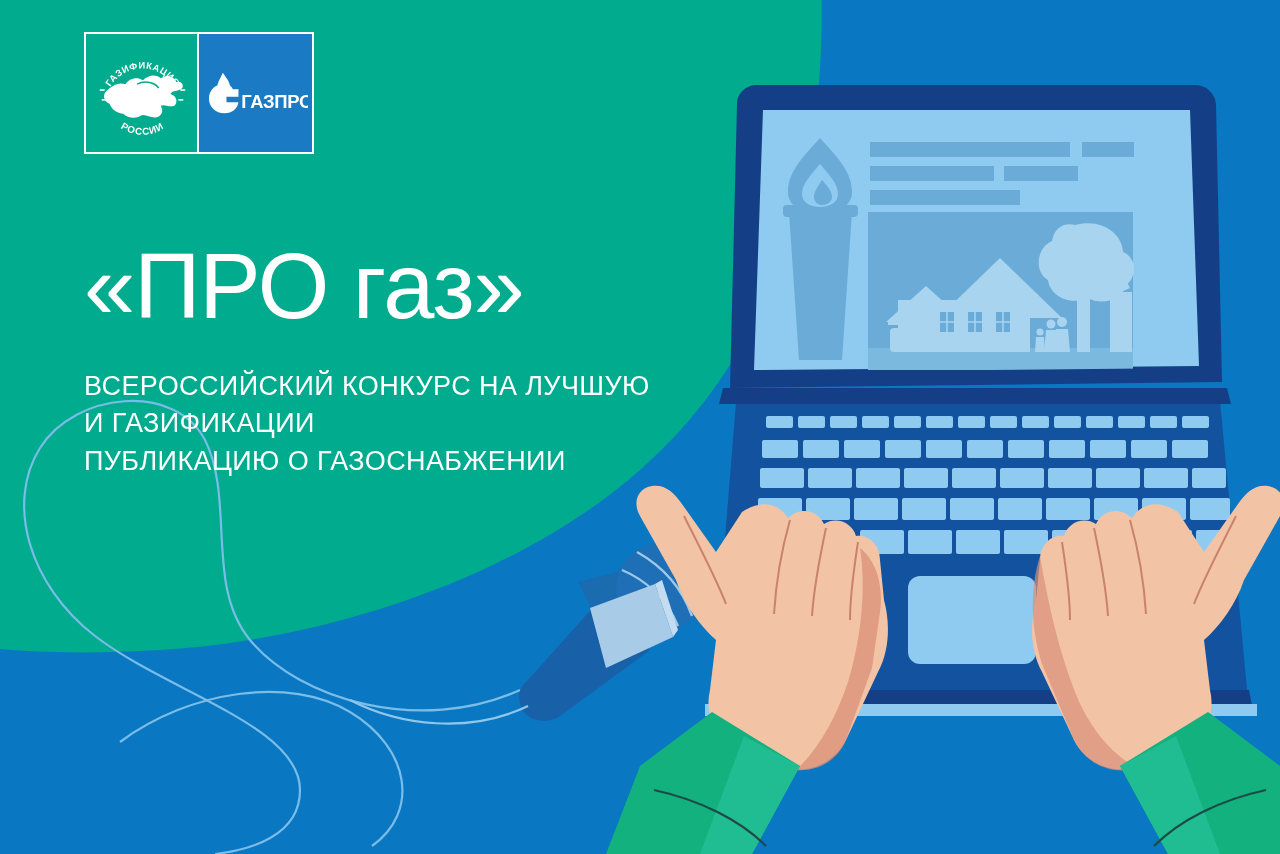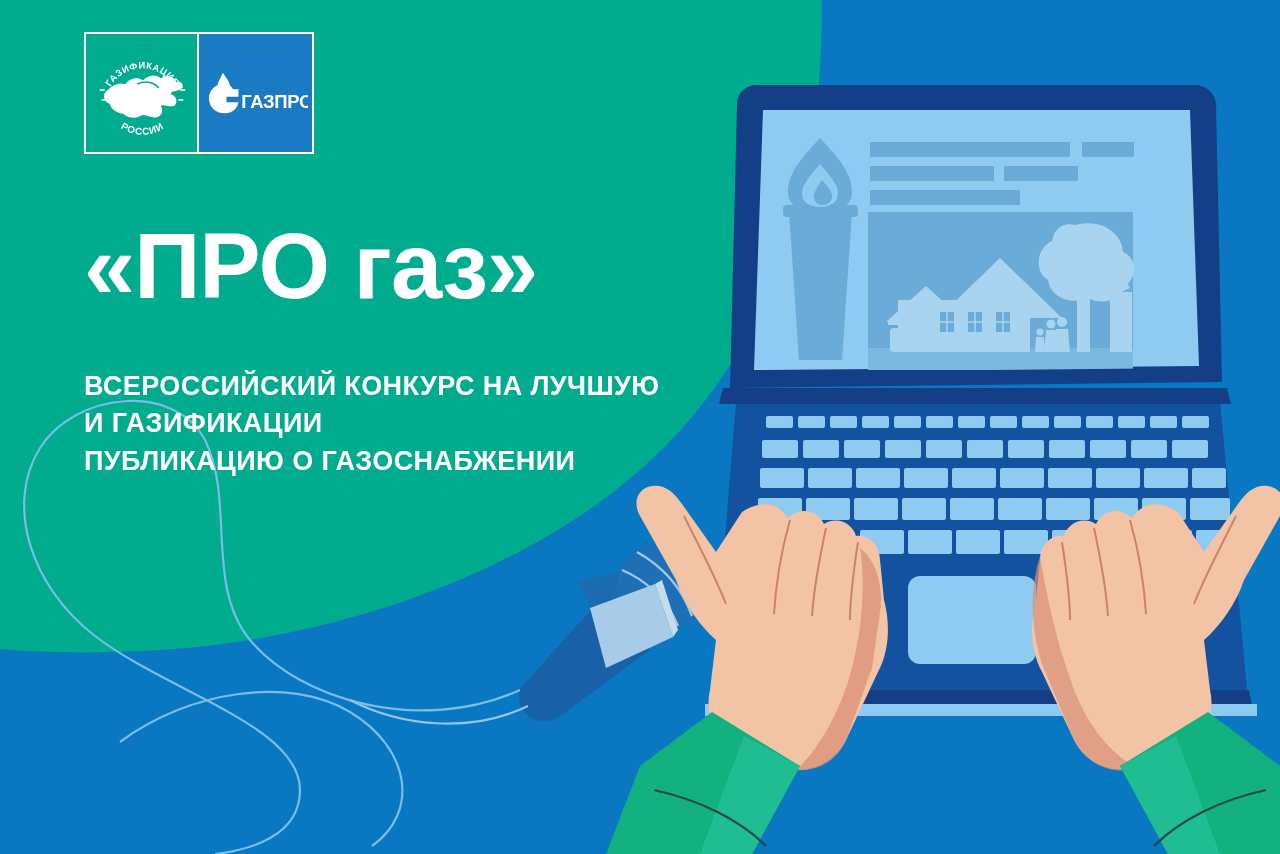--- a/index.html
+++ b/index.html
@@ -46,38 +46,38 @@
     box-sizing: border-box;
     display: flex;
     align-items: center;
     justify-content: center;
   }
 
   
   #title {
     position: absolute;
     left: 84px;
-    top: 220px;
+    top: 240px;
     z-index: 30;
     color: #ffffff;
     font-size: 92px;
     line-height: 1;
-    font-weight: 700;
+    font-weight: 400;
     letter-spacing: -1px;
     white-space: nowrap;
   }
   #subtitle {
     position: absolute;
     left: 84px;
     top: 368px;
     z-index: 30;
     color: #ffffff;
     font-size: 27px;
     line-height: 1.38;
-    font-weight: 700;
+    font-weight: 400;
     letter-spacing: 0.4px;
     max-width: 620px;
     text-transform: uppercase;
   }
   #subtitle div { white-space: nowrap; }
 </style>
 </head>
 <body>
 
 <div id="poster">

